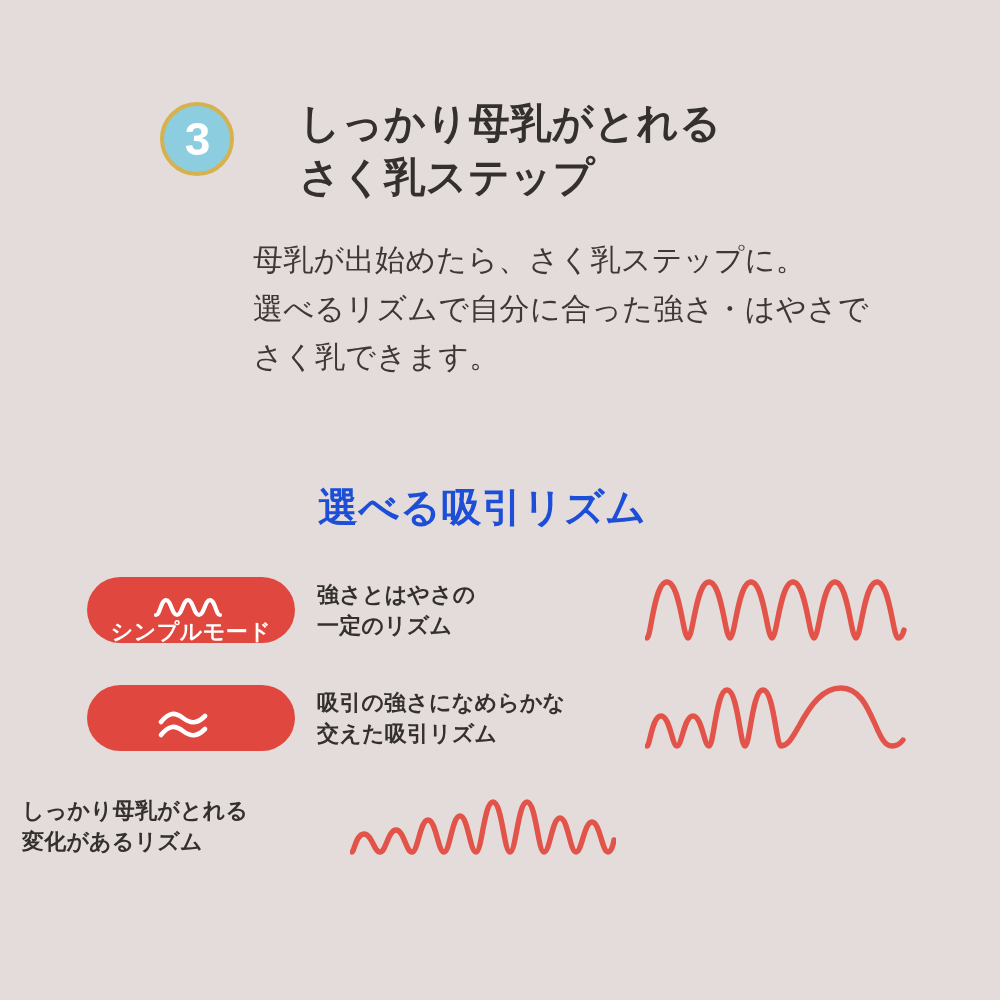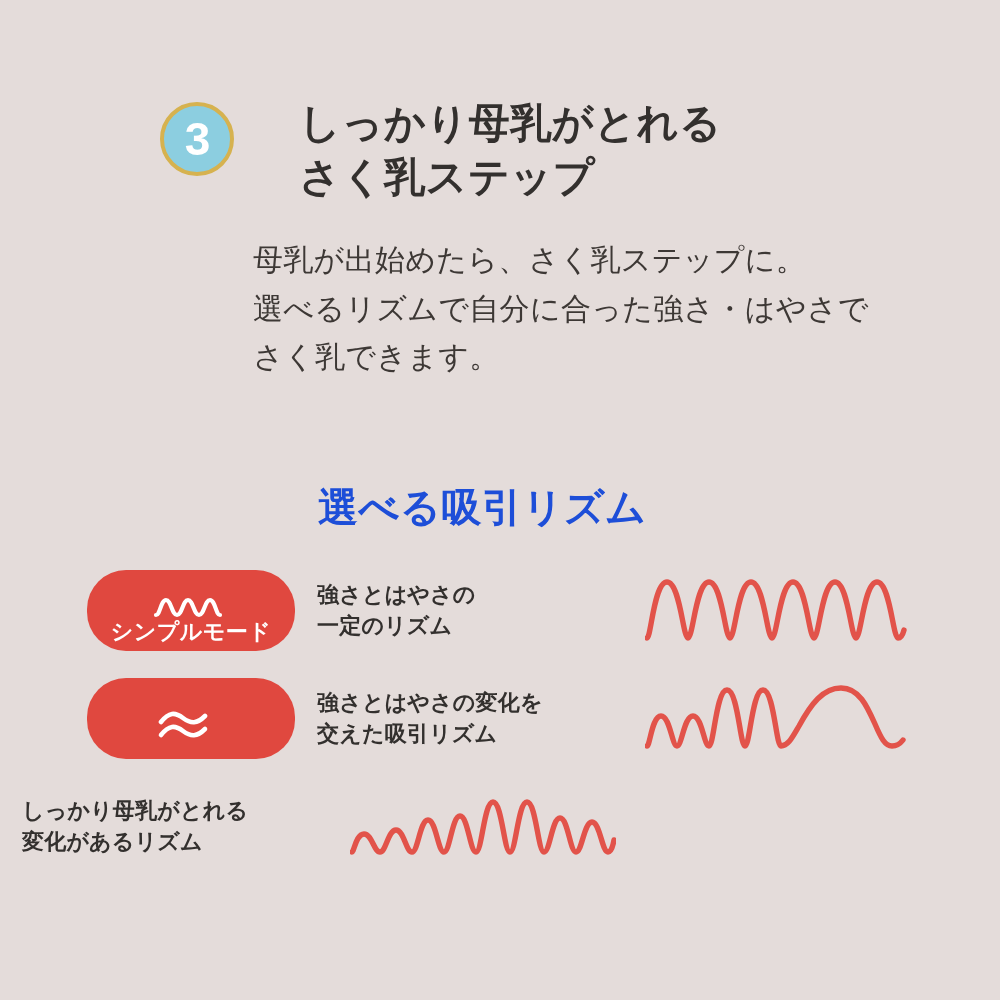--- a/index.html
+++ b/index.html
@@ -97,21 +97,21 @@
     display: flex;
     align-items: center;
     height: 86px;
     margin-bottom: 22px;
   }
 
   
   .mode-pill {
     flex: 0 0 auto;
     width: 208px;
-    height: 81px;
+    height: 66px;
     margin-left: 87px;
     border-radius: 39px;
     background: #e0483f;
     display: flex;
     flex-direction: column;
     align-items: center;
     justify-content: center;
     box-sizing: border-box;
     padding-top: 16px;
   }
@@ -213,21 +213,21 @@
     <div class="rhythm-row">
       <div class="mode-pill">
         <span class="mode-pill-icon">
           <svg width="76" height="30" viewBox="0 0 76 30">
             <path d="M8 11 C16 1 22 1 30 7 C38 13 44 13 52 5" fill="none" stroke="#ffffff" stroke-width="4.6" stroke-linecap="round"></path>
             <path d="M8 24 C16 14 22 14 30 20 C38 26 44 26 52 18" fill="none" stroke="#ffffff" stroke-width="4.6" stroke-linecap="round"></path>
           </svg>
         </span>
       </div>
       <div class="mode-desc">
-        <div class="mode-desc-line">強さとはやさの変化を</div>
+        <div class="mode-desc-line">吸引の強さになめらかな</div>
         <div class="mode-desc-line">交えた吸引リズム</div>
       </div>
       <div class="mode-wave">
         <svg width="266" height="84" viewBox="0 0 266 84">
           <path d="M2 70
                    C5 70 7 40 16 40 C25 40 27 70 32 70
                    C37 70 39 40 48 40 C57 40 59 70 64 70
                    C69 70 71 14 82 14 C93 14 95 70 100 70
                    C105 70 107 14 118 14 C129 14 131 70 136 70
                    C143 70 147 62 154 50

